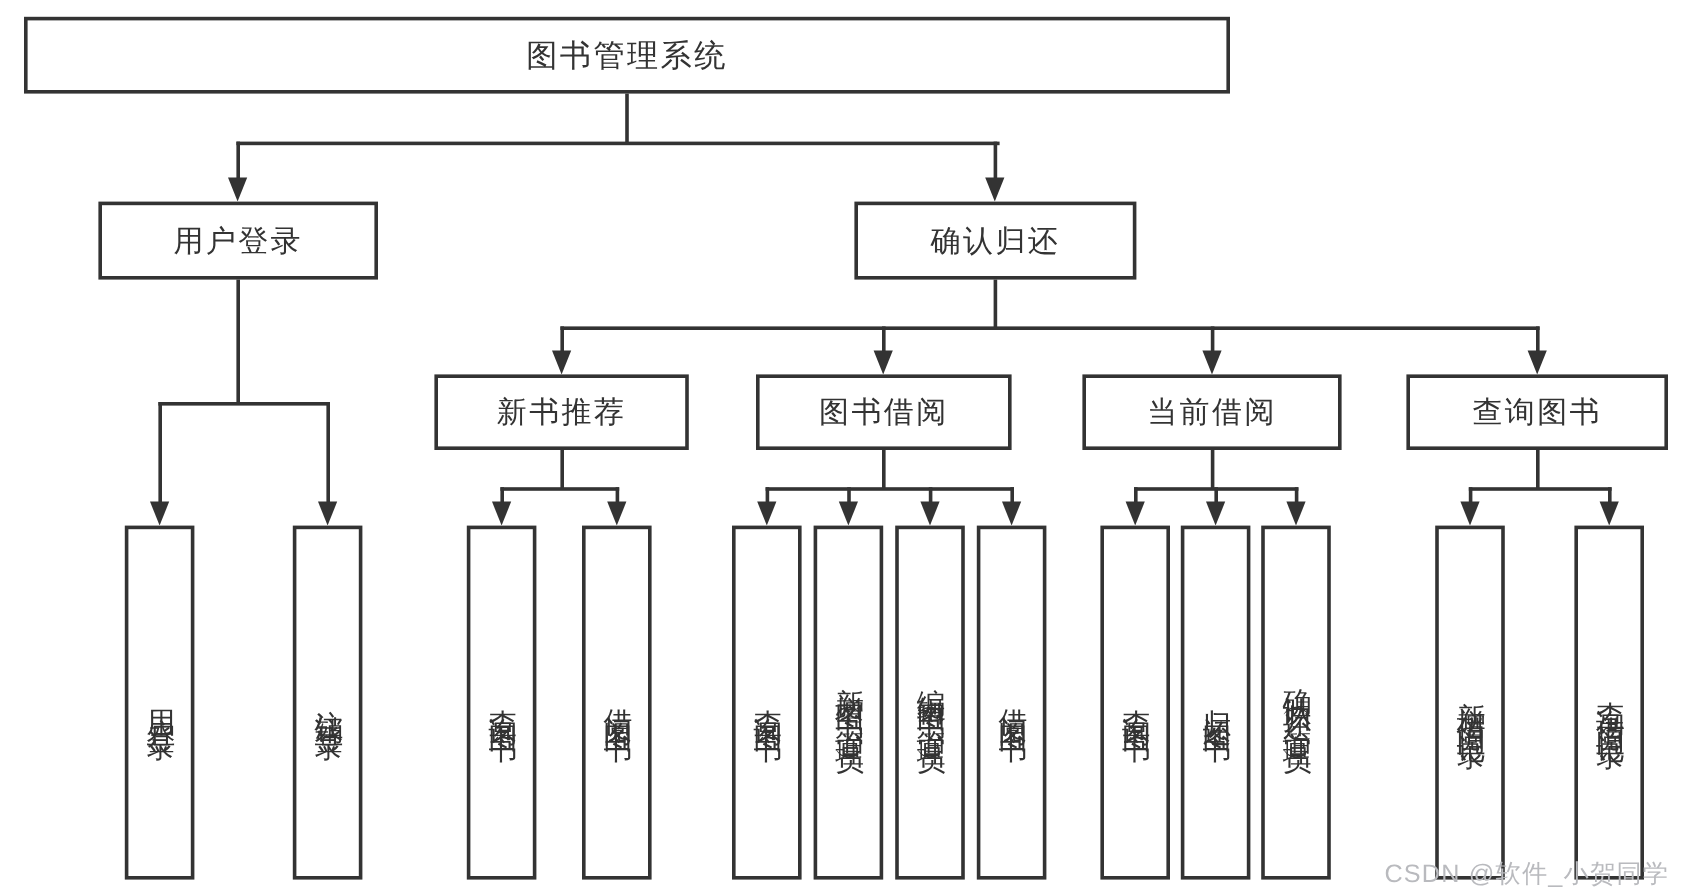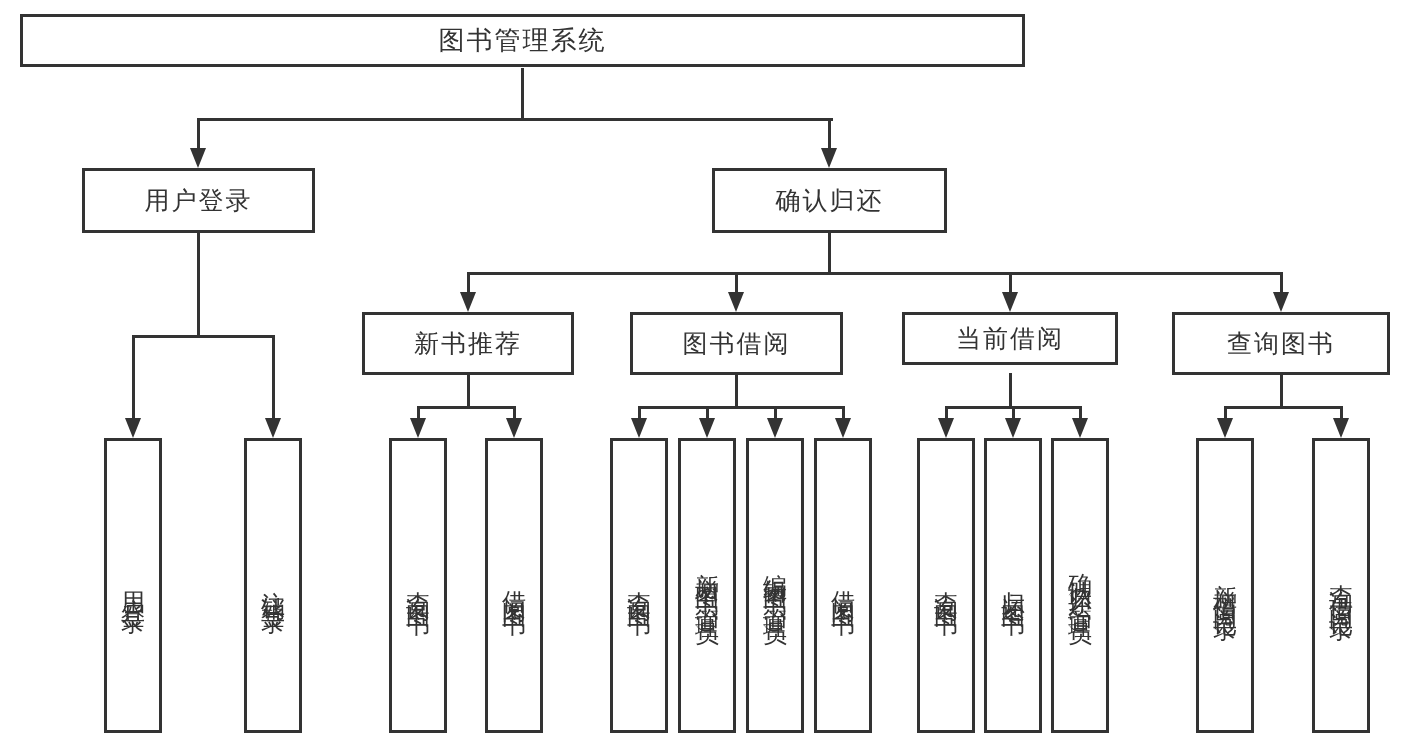--- a/index.html
+++ b/index.html
@@ -47,21 +47,21 @@
     position:absolute;right:14px;bottom:5px;
     color:#b9babe;font-size:21px;letter-spacing:1px;
     z-index:5;white-space:nowrap;
   }
 </style>
 </head>
 <body>
 
 <div id="canvas">
 
-  <div class="box title" style="left:20px;top:14px;width:1005px;height:53px">
+  <div class="box title" style="left:20px;top:14px;width:1005px;height:64px">
     <span>图书管理系统</span>
   </div>
 
   <div class="vline" style="left:520.5px;top:68px;height:52px"></div>
   <div class="hline" style="left:196.5px;top:118px;width:636px"></div>
   <div class="vline" style="left:196.5px;top:118px;height:32px"></div>
   <div class="arrow" style="left:190px;top:148px"></div>
   <div class="vline" style="left:827.5px;top:118px;height:32px"></div>
   <div class="arrow" style="left:821px;top:148px"></div>
 
@@ -89,21 +89,21 @@
   <div class="arrow" style="left:1002px;top:292px"></div>
   <div class="vline" style="left:1279.5px;top:272px;height:22px"></div>
   <div class="arrow" style="left:1273px;top:292px"></div>
 
   <div class="box" style="left:362px;top:312px;width:212px;height:63px">
     <span>新书推荐</span>
   </div>
   <div class="box" style="left:630px;top:312px;width:213px;height:63px">
     <span>图书借阅</span>
   </div>
-  <div class="box" style="left:902px;top:312px;width:216px;height:53px">
+  <div class="box" style="left:902px;top:312px;width:216px;height:63px">
     <span>当前借阅</span>
   </div>
   <div class="box" style="left:1172px;top:312px;width:218px;height:63px">
     <span>查询图书</span>
   </div>
 
   <div class="vline" style="left:466.5px;top:373px;height:35px"></div>
   <div class="hline" style="left:416.5px;top:406px;width:99px"></div>
   <div class="vline" style="left:416.5px;top:406px;height:14px"></div>
   <div class="arrow" style="left:410px;top:418px"></div>
@@ -174,14 +174,15 @@
     <span>确认归还（管理员）</span>
   </div>
 
   <div class="vbox" style="left:1196px">
     <span>新增借阅记录</span>
   </div>
   <div class="vbox" style="left:1312px">
     <span>查询借阅记录</span>
   </div>
 
+  <div class="watermark">CSDN @软件_小贺同学</div>
 
 </div>
 
 </body></html>

